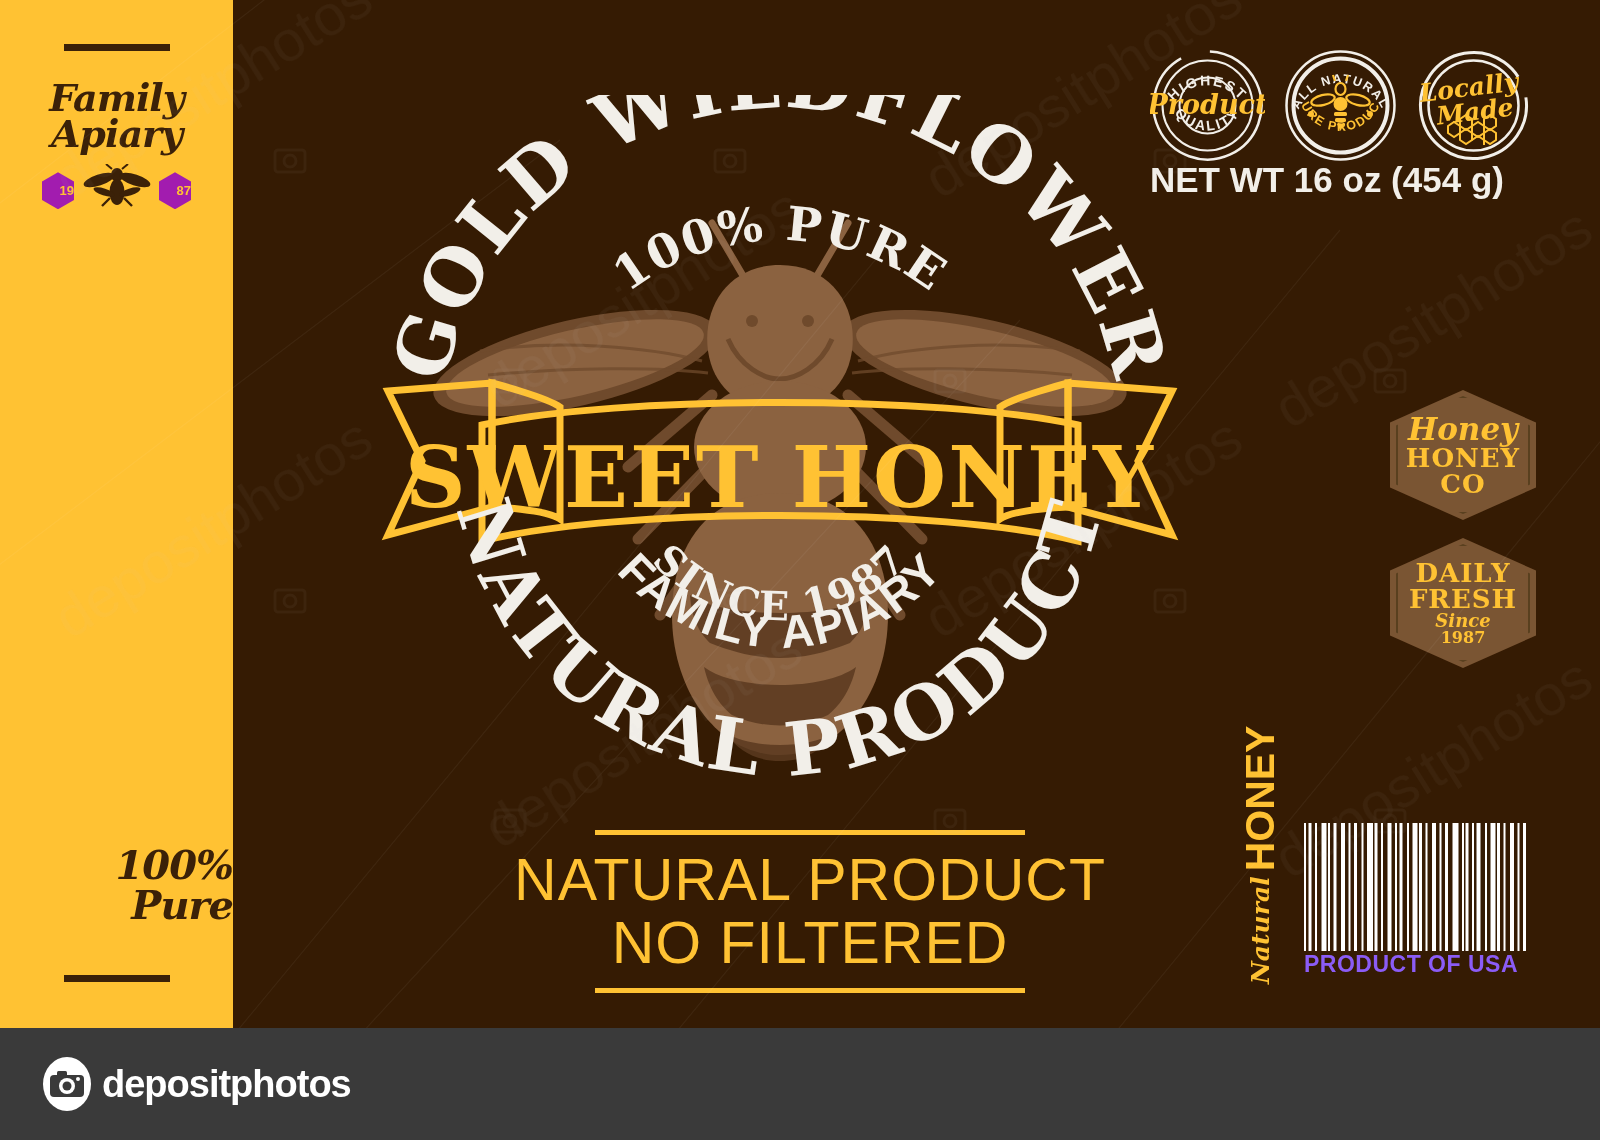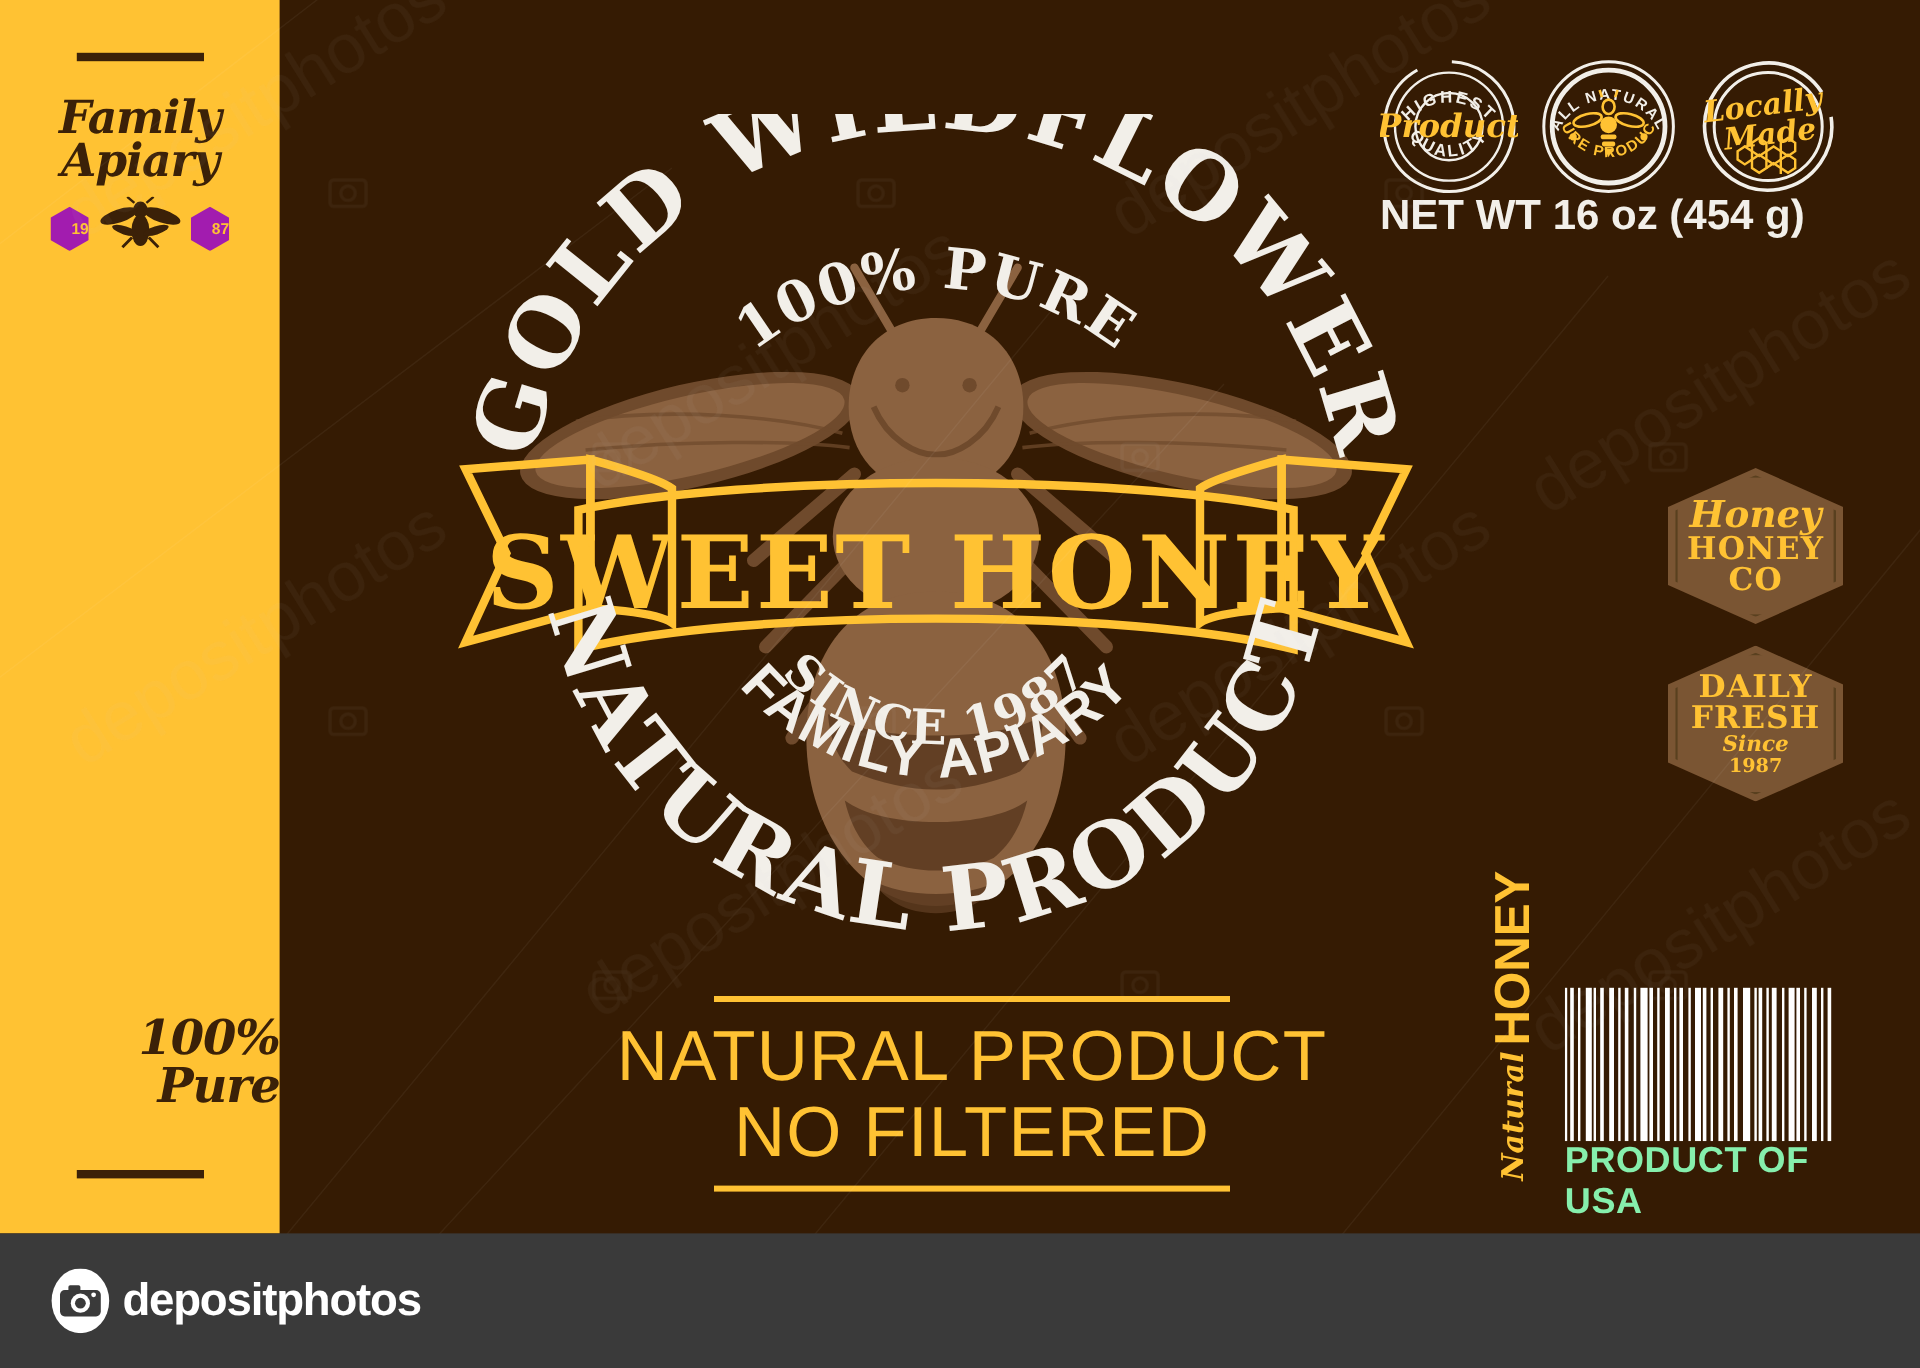--- a/index.html
+++ b/index.html
@@ -70,22 +70,22 @@
 
   
   #barcode-block { position:absolute; left:1222px; top:823px; width:305px; height:160px; }
   #vert-honey { position:absolute; left:0; top:0; width:78px; height:160px; }
   #vh-inner { position:absolute; left:-42px; top:42px; width:160px; height:78px;
               transform:rotate(-90deg); display:flex; align-items:center; justify-content:flex-start; }
   #vh-natural { font-family:"DejaVu Serif", serif; font-style:italic; font-weight:bold;
                 font-size:25px; color:#ffc233; margin-right:5px; }
   #vh-honey { font-size:41px; font-weight:bold; color:#ffc233; letter-spacing:0px; }
   #barcode { position:absolute; left:82px; top:0; width:223px; height:128px; }
-  #usa-text { position:absolute; left:82px; top:128px; width:223px; color:#86efac;
-              font-size:30px; font-weight:bold; letter-spacing:0.5px; }
+  #usa-text { position:absolute; left:82px; top:128px; width:223px; color:#8b5cf6;
+              font-size:23px; font-weight:bold; letter-spacing:0.5px; }
 
   
   #wm { position:absolute; left:0; top:0; width:1600px; height:1028px;
         pointer-events:none; opacity:0.10; }
 
   
   #footer { position:absolute; left:0; top:1028px; width:1600px; height:112px;
             background:#3a3a3a; }
   #dp-logo { position:absolute; left:40px; top:30px; height:52px; display:flex; align-items:center; }
   #dp-name { color:#fff; font-size:38px; font-weight:bold; letter-spacing:-1px; margin-left:8px; }

